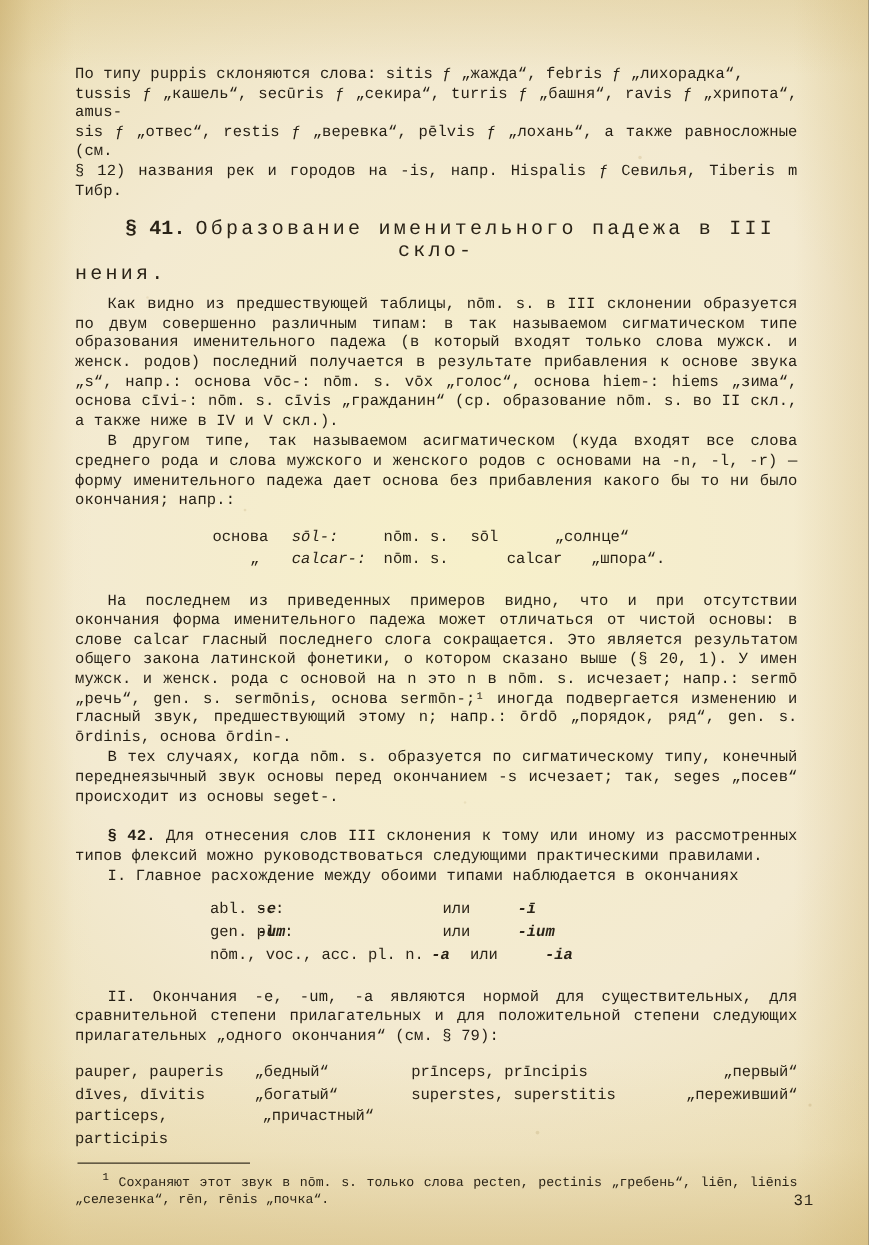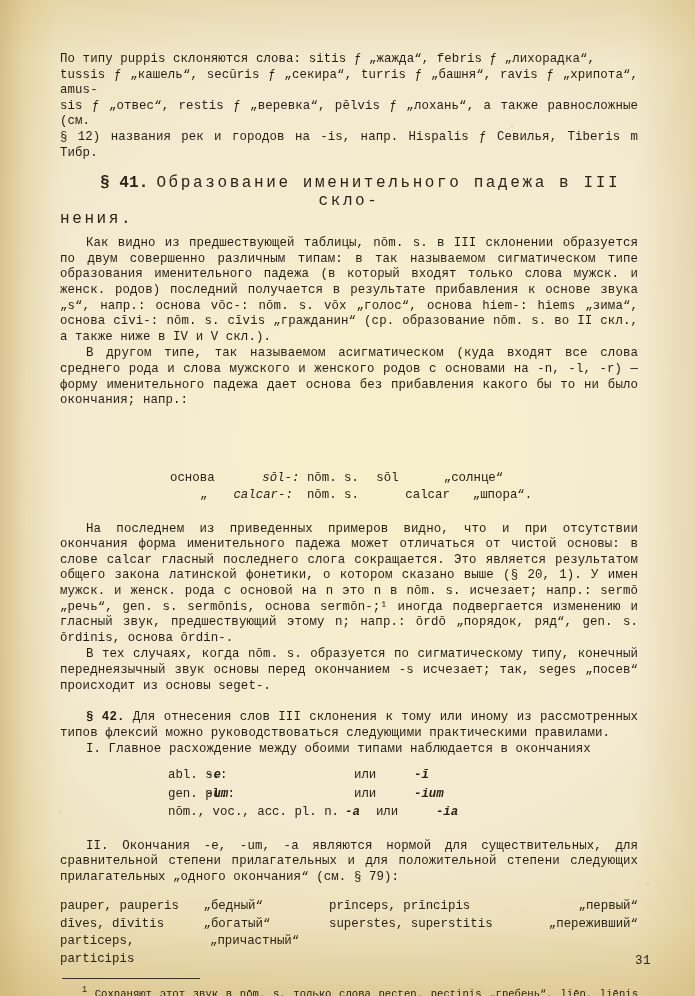--- a/index.html
+++ b/index.html
@@ -163,23 +163,23 @@
 
     <p class="indent">Как видно из предшествующей таблицы, nōm. s. в III склонении обра­зуется по двум совершенно различным типам: в так называемом сигма­тическом типе образования именительного падежа (в который входят только слова мужск. и женск. родов) последний получается в результате прибавления к основе звука „s“, напр.: основа vōc-: nōm. s. vōx „голос“, основа hiem-: hiems „зима“, основа cīvi-: nōm. s. cīvis „граждa­нин“ (ср. образование nōm. s. во II скл., а также ниже в IV и V скл.).</p>
 
     <p class="indent" style="margin-top:1px;">В другом типе, так называемом асигматическом (куда входят все слова среднего рода и слова мужского и женского родов с основами на -n, -l, -r) — форму именительного падежа дает основа без прибав­ления какого бы то ни было окончания; напр.:</p>
 
     <div class="gap-md"></div>
 
     <div class="examples">
       <div class="row">
         <span class="lbl" style="width:56px;">основа</span>
-        <span class="lbl it" style="width:66px;text-align:right;">sōl-:</span>
+        <span class="lbl it" style="width:66px;">sōl-:</span>
         <span class="lbl" style="width:62px;">nōm. s.</span>
-        <span class="lbl" style="width:60px;margin-top:48px;">sōl</span>
+        <span class="lbl" style="width:60px;">sōl</span>
         <span class="lbl">„солнце“</span>
       </div>
       <div class="row">
         <span class="lbl" style="width:56px;padding-left:30px;box-sizing:border-box;">„</span>
         <span class="lbl it" style="width:66px;">calcar-:</span>
         <span class="lbl" style="width:62px;">nōm. s.</span>
         <span class="lbl" style="width:60px;margin-left:29px;">calcar</span>
         <span class="lbl">„шпора“.</span>
       </div>
     </div>

